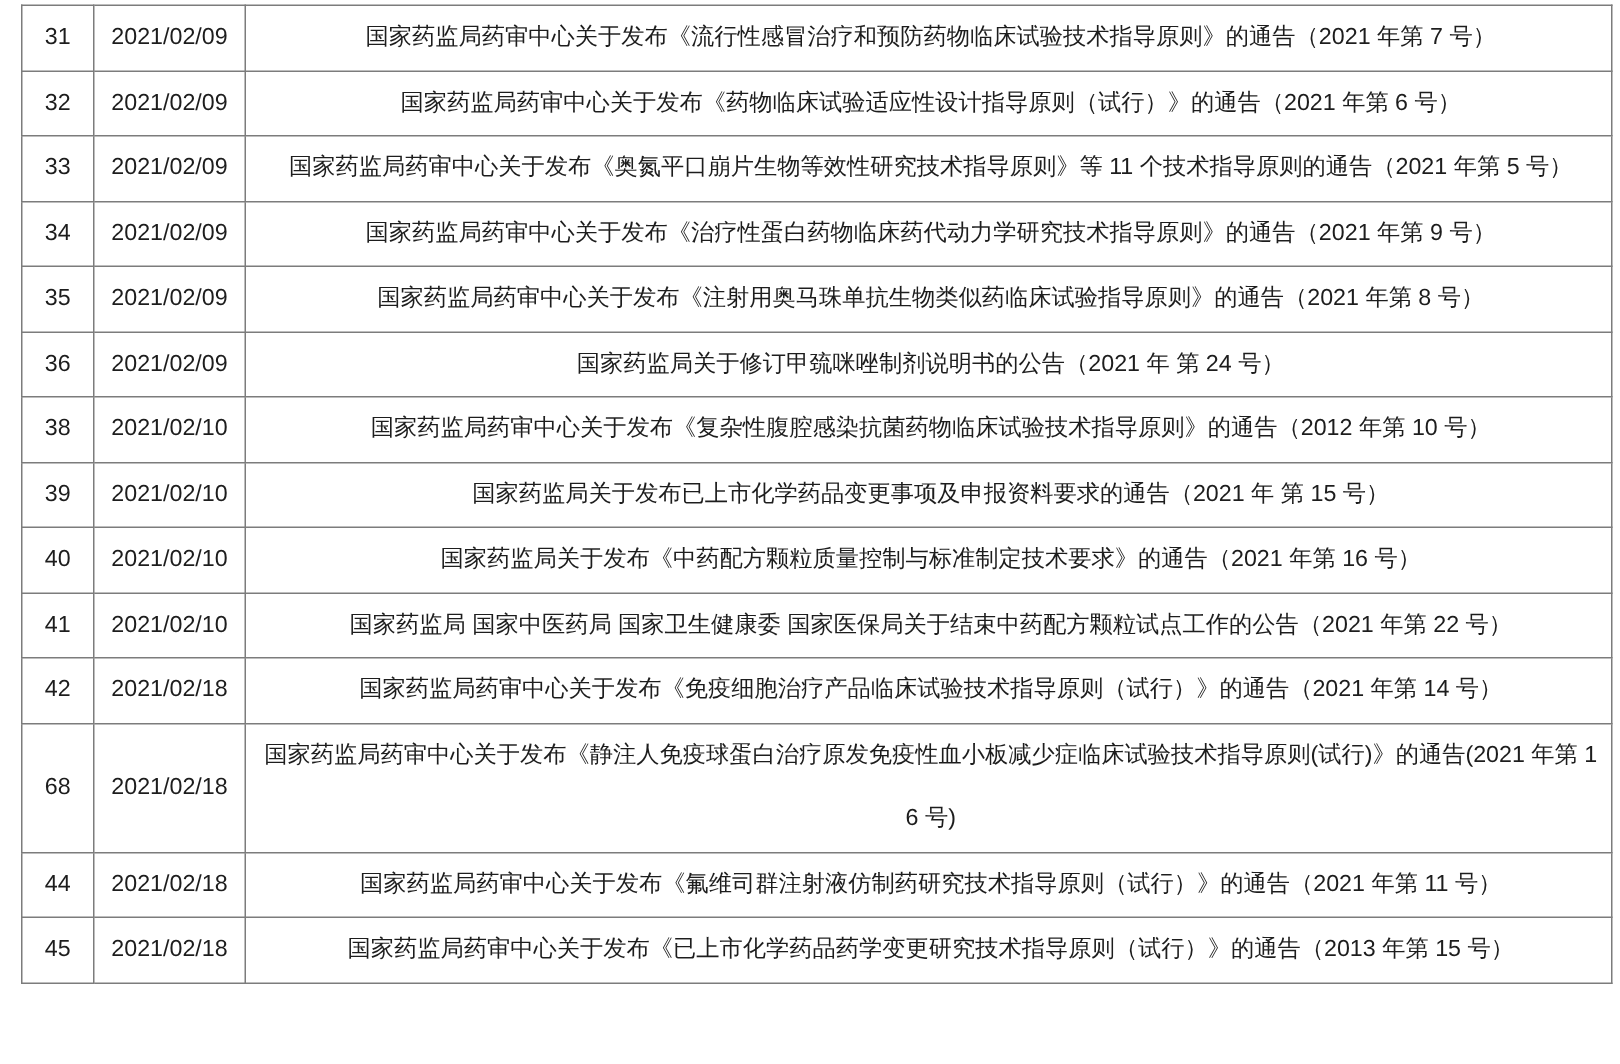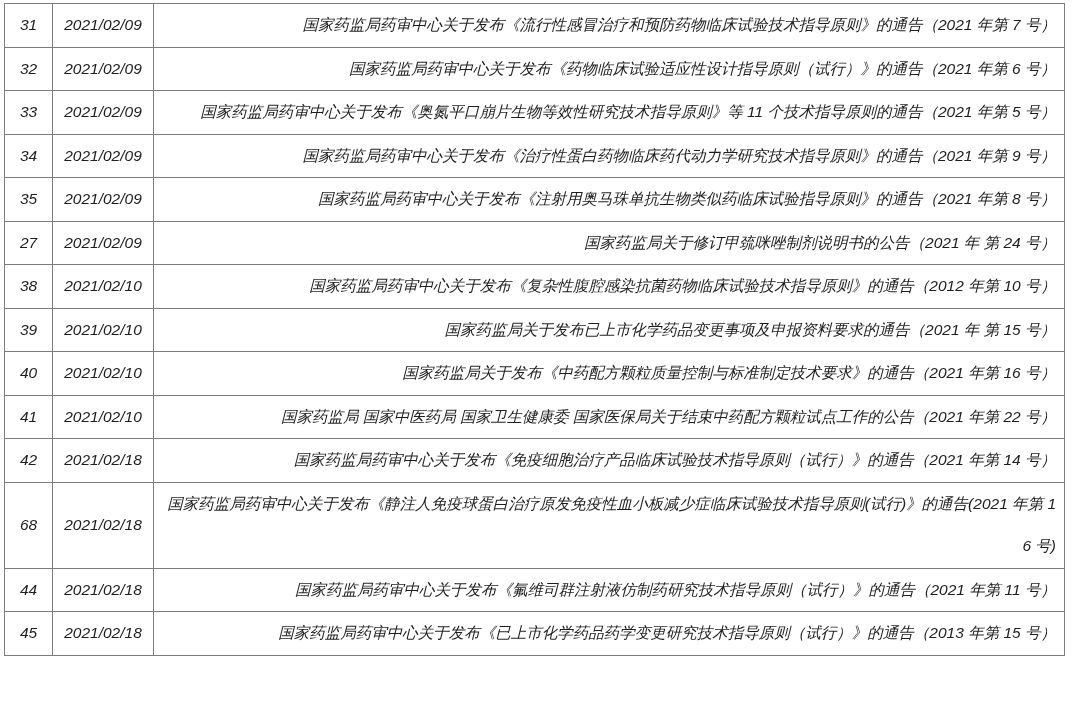--- a/index.html
+++ b/index.html
@@ -9,44 +9,43 @@
   }
   body {
     width: 1080px;
     height: 709px;
     position: relative;
     overflow: hidden;
     font-family: "Liberation Sans", "DejaVu Sans", sans-serif;
   }
   table.doc-table {
     position: absolute;
-    left: 4px;
+    left: 14px;
     top: 3px;
     width: 1060px;
     border-collapse: collapse;
     table-layout: fixed;
-    font-style: italic;
   }
   .doc-table td {
     border: 1px solid #7c7c7c;
     font-size: 15.5px;
     line-height: 42.5px;
     color: #1d1d1d;
     vertical-align: middle;
     background: #ffffff;
     overflow: hidden;
   }
   .doc-table td.cell-no,
   .doc-table td.cell-date {
     text-align: center;
     padding: 0 2px;
     white-space: nowrap;
   }
   .doc-table td.cell-title {
-    text-align: right;
+    text-align: center;
     padding: 0 8px 0 11px;
     word-break: break-all;
   }
   col.col-no   { width: 48px; }
   col.col-date { width: 101px; }
   col.col-title{ width: 911px; }
 </style>
 </head>
 <body>
 
@@ -77,21 +76,21 @@
         <td class="cell-no">34</td>
         <td class="cell-date">2021/02/09</td>
         <td class="cell-title">国家药监局药审中心关于发布《治疗性蛋白药物临床药代动力学研究技术指导原则》的通告（2021 年第 9 号）</td>
       </tr>
       <tr>
         <td class="cell-no">35</td>
         <td class="cell-date">2021/02/09</td>
         <td class="cell-title">国家药监局药审中心关于发布《注射用奥马珠单抗生物类似药临床试验指导原则》的通告（2021 年第 8 号）</td>
       </tr>
       <tr>
-        <td class="cell-no">27</td>
+        <td class="cell-no">36</td>
         <td class="cell-date">2021/02/09</td>
         <td class="cell-title">国家药监局关于修订甲巯咪唑制剂说明书的公告（2021 年 第 24 号）</td>
       </tr>
       <tr>
         <td class="cell-no">38</td>
         <td class="cell-date">2021/02/10</td>
         <td class="cell-title">国家药监局药审中心关于发布《复杂性腹腔感染抗菌药物临床试验技术指导原则》的通告（2012 年第 10 号）</td>
       </tr>
       <tr>
         <td class="cell-no">39</td>

